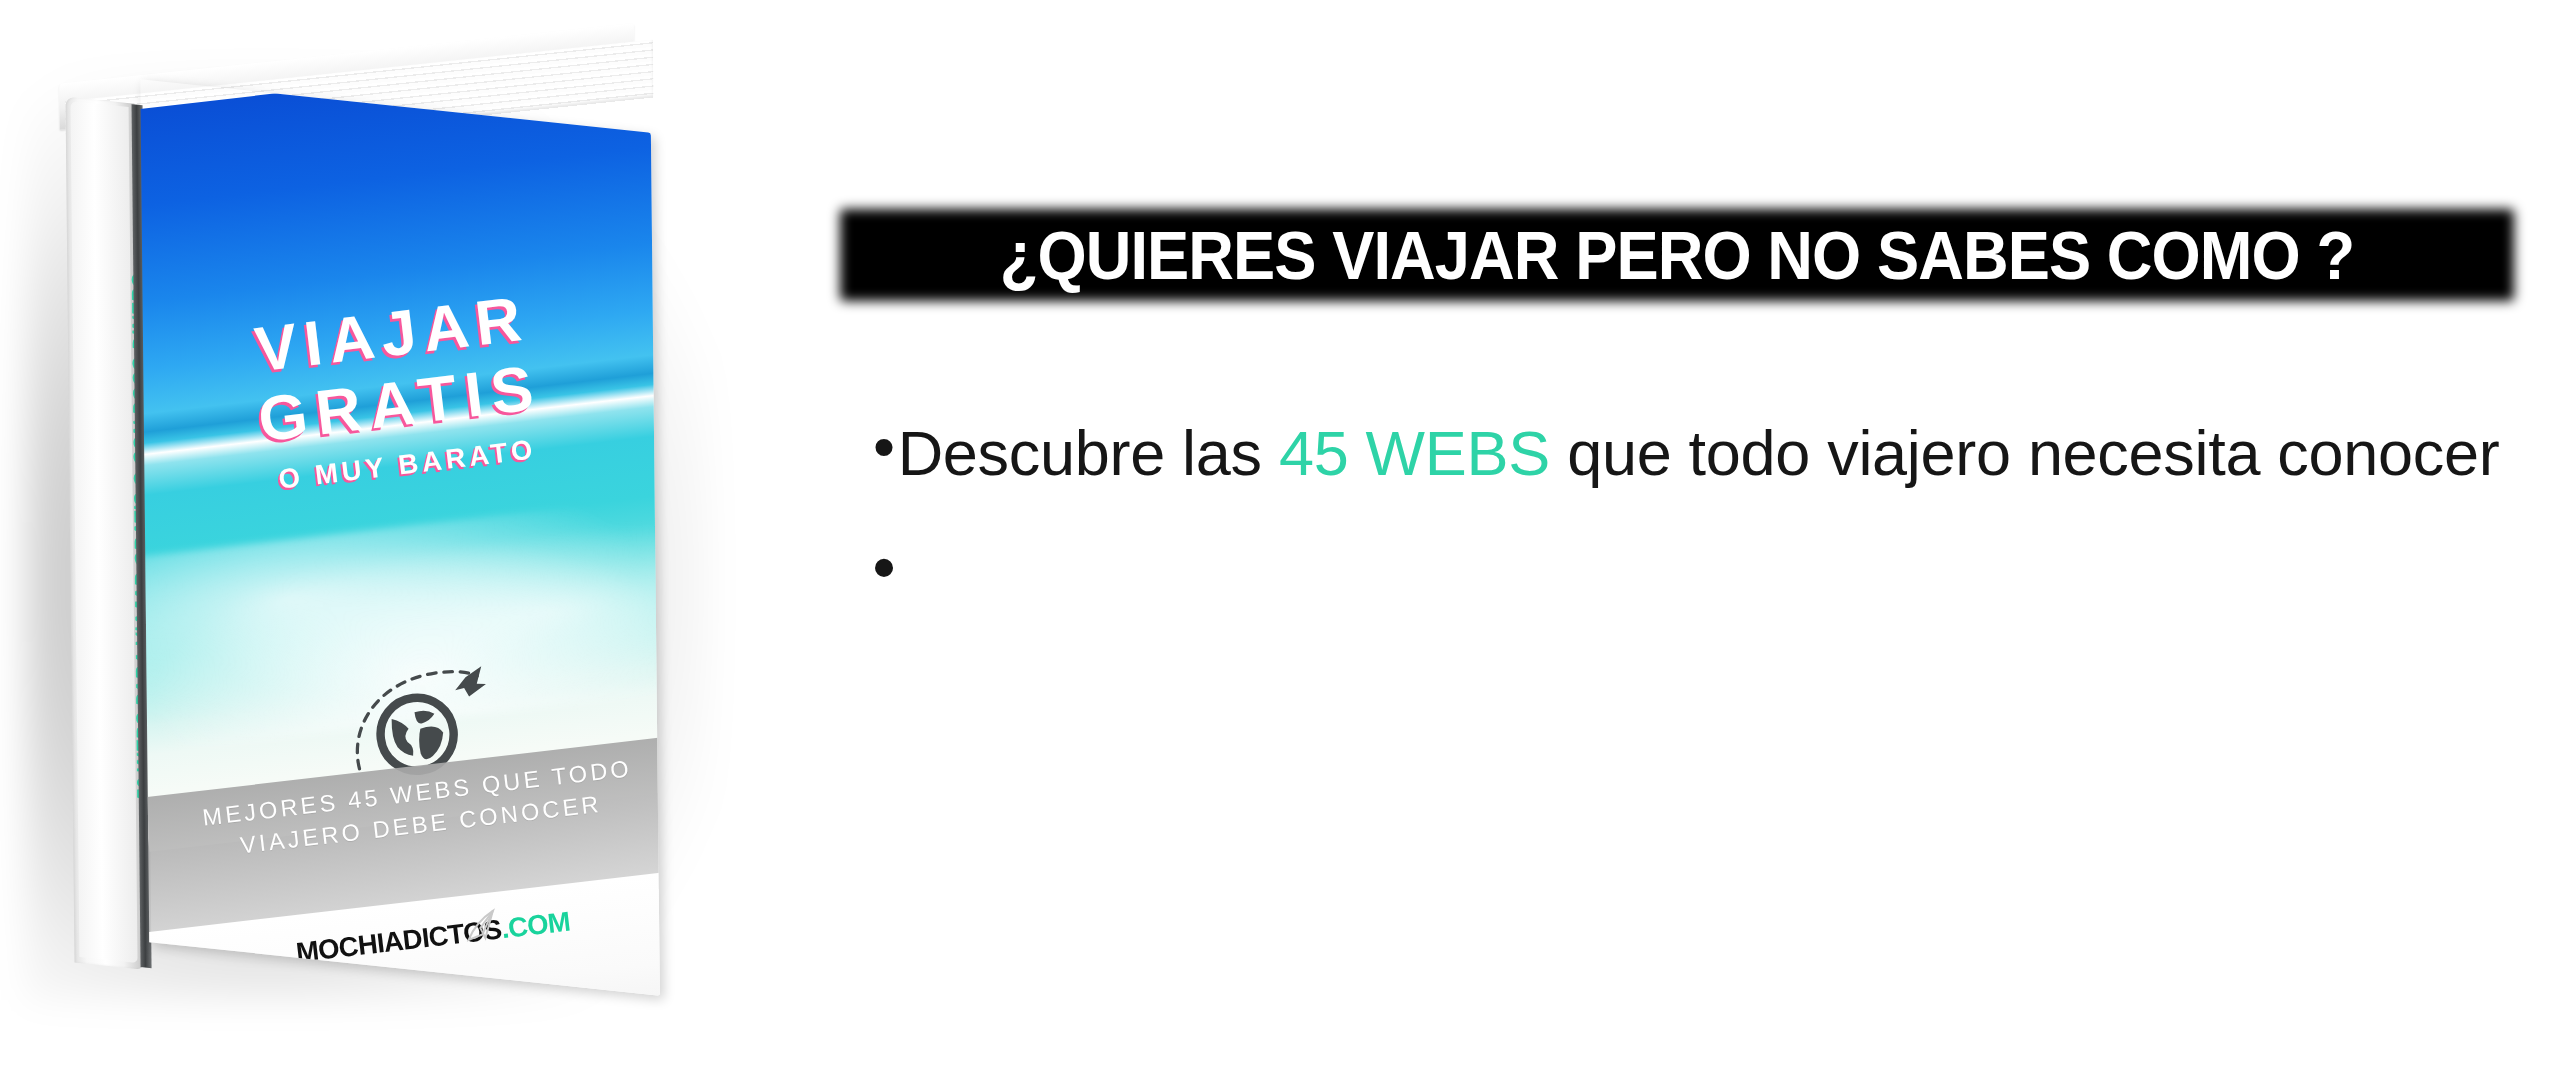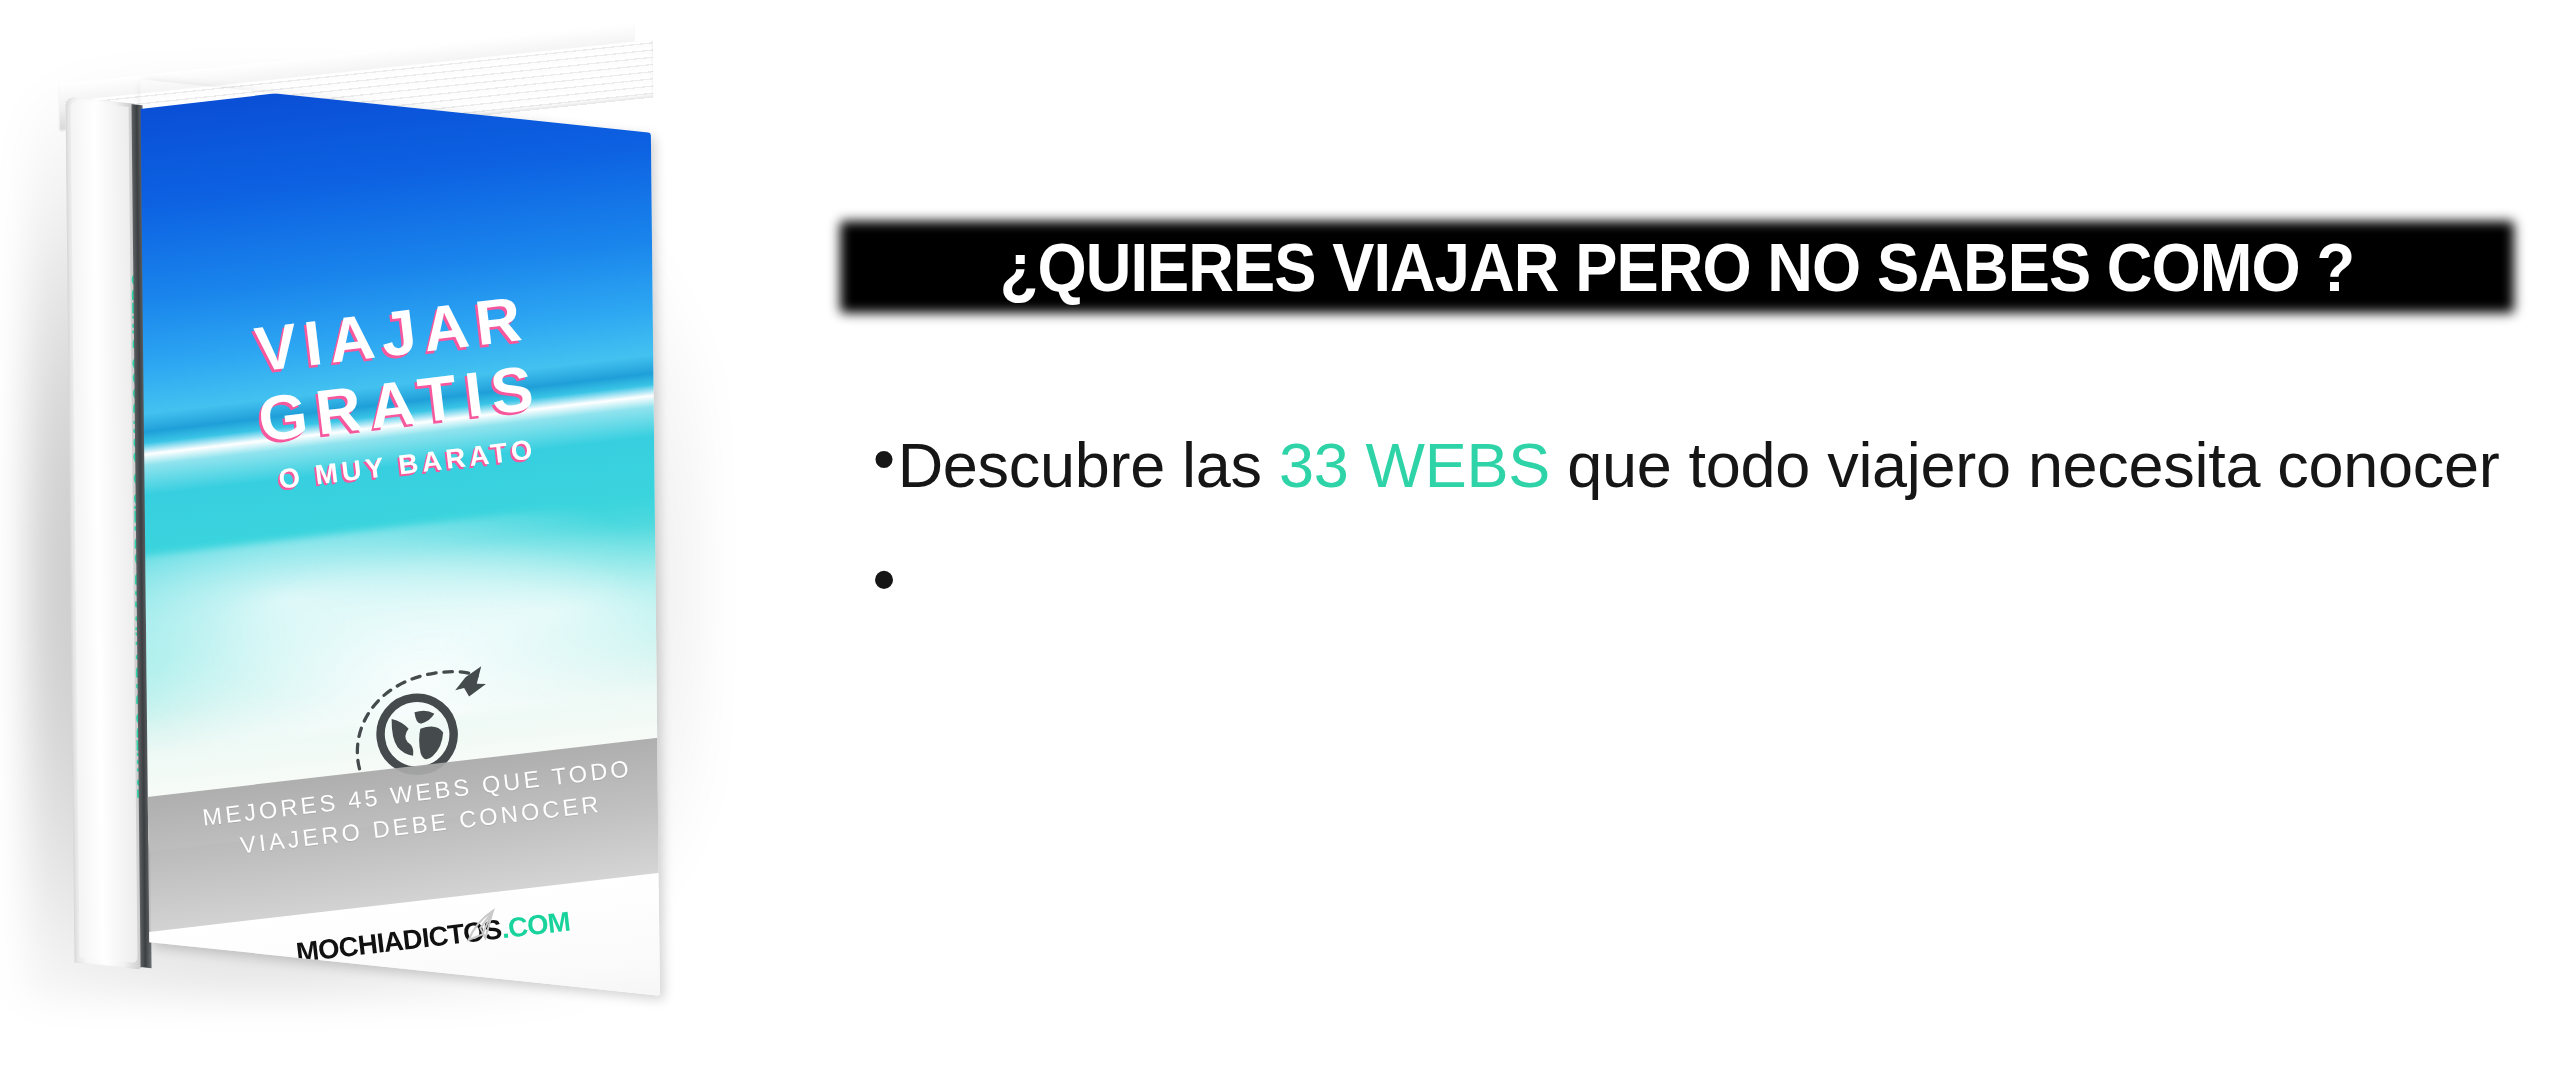--- a/index.html
+++ b/index.html
@@ -276,21 +276,21 @@
     left: 366px;
     top: 11.8px;
     width: 46px;
     height: 38px;
   }
 
   
   #copy-panel {
     position: absolute;
     left: 817px;
-    top: 12px;
+    top: 0;
     width: 1759px;
     height: 928px;
   }
 
   
   .headline-bar {
     position: absolute;
     left: 23px;
     top: 209px;
     width: 1674px;
@@ -415,21 +415,21 @@
 
   <div class="headline-bar">
     <div class="headline-bar-bg"></div>
     <div class="headline-text">¿QUIERES VIAJAR PERO NO SABES COMO ?</div>
   </div>
 
   <div class="bullets">
 
     <div class="bullet bullet-1">
       <span class="dot">•</span>
-      <span class="body"><span>Descubre las </span><span class="hl">33 WEBS</span><span> que todo viajero necesita conocer</span></span>
+      <span class="body"><span>Descubre las </span><span class="hl">45 WEBS</span><span> que todo viajero necesita conocer</span></span>
     </div>
 
     <div class="bullet bullet-2">
       <span class="dot">•</span>
     </div>
 
   </div>
 </div>
 
 

